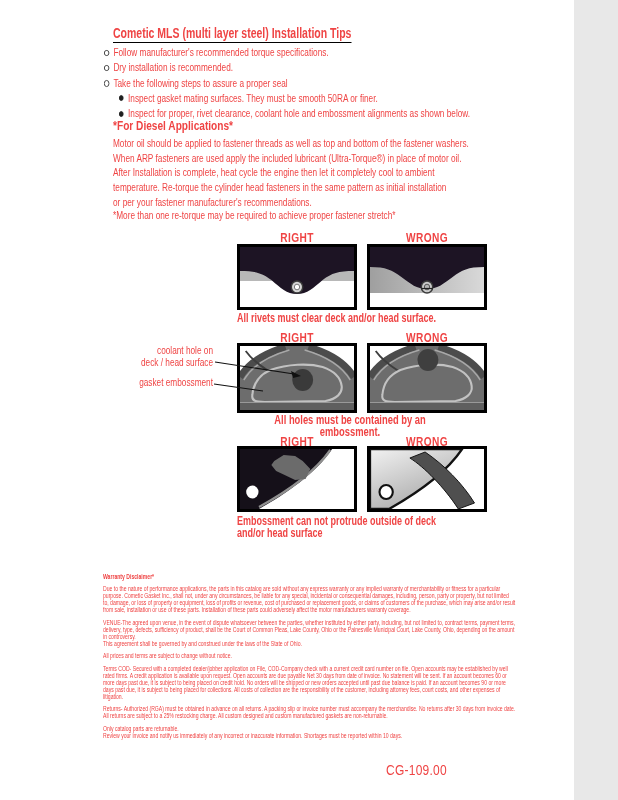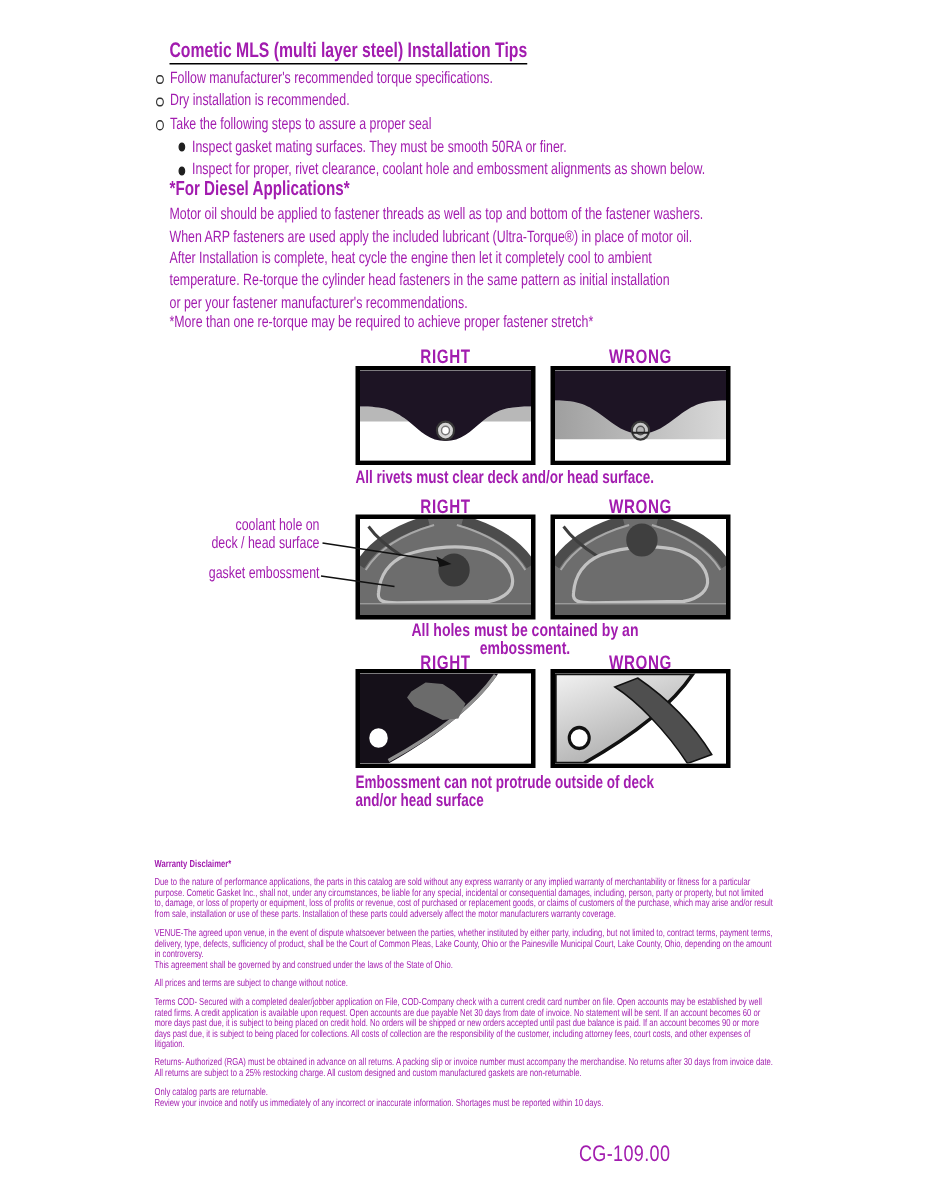--- a/index.html
+++ b/index.html
@@ -1,17 +1,17 @@
 <!DOCTYPE html>
 <html><head>
 <meta charset="utf-8">
 <style>
   html,body{margin:0;padding:0;background:#e8e8e8;}
-  #page{position:relative;width:618px;height:800px;background:#ffffff;overflow:hidden;
-        font-family:"Liberation Sans","DejaVu Sans",sans-serif;color:#a21caf;}
+  #page{position:relative;width:574px;height:800px;background:#ffffff;overflow:hidden;
+        font-family:"Liberation Sans","DejaVu Sans",sans-serif;color:#ef4444;}
   .abs{position:absolute;}
   .cn{transform:scaleX(.75);transform-origin:0 0;}
   .cnc{transform:scaleX(.78);transform-origin:50% 0;}
   .title{font-size:14px;font-weight:bold;white-space:nowrap;}
   .title .ul{display:inline-block;border-bottom:1.6px solid #000;padding-bottom:1px;}
   .bullets{width:640px;font-size:11px;line-height:15.3px;}
   .brow{display:flex;align-items:flex-start;}
   .brow .mk{flex:0 0 auto;width:4.5px;height:4.5px;border:1.1px solid #333;border-radius:50%;margin:4.5px 6px 0 0;}
   .brow.sub{margin-left:20px;}
   .brow.sub .mk{background:#1f1f1f;border-color:#1f1f1f;width:4px;height:4px;}

